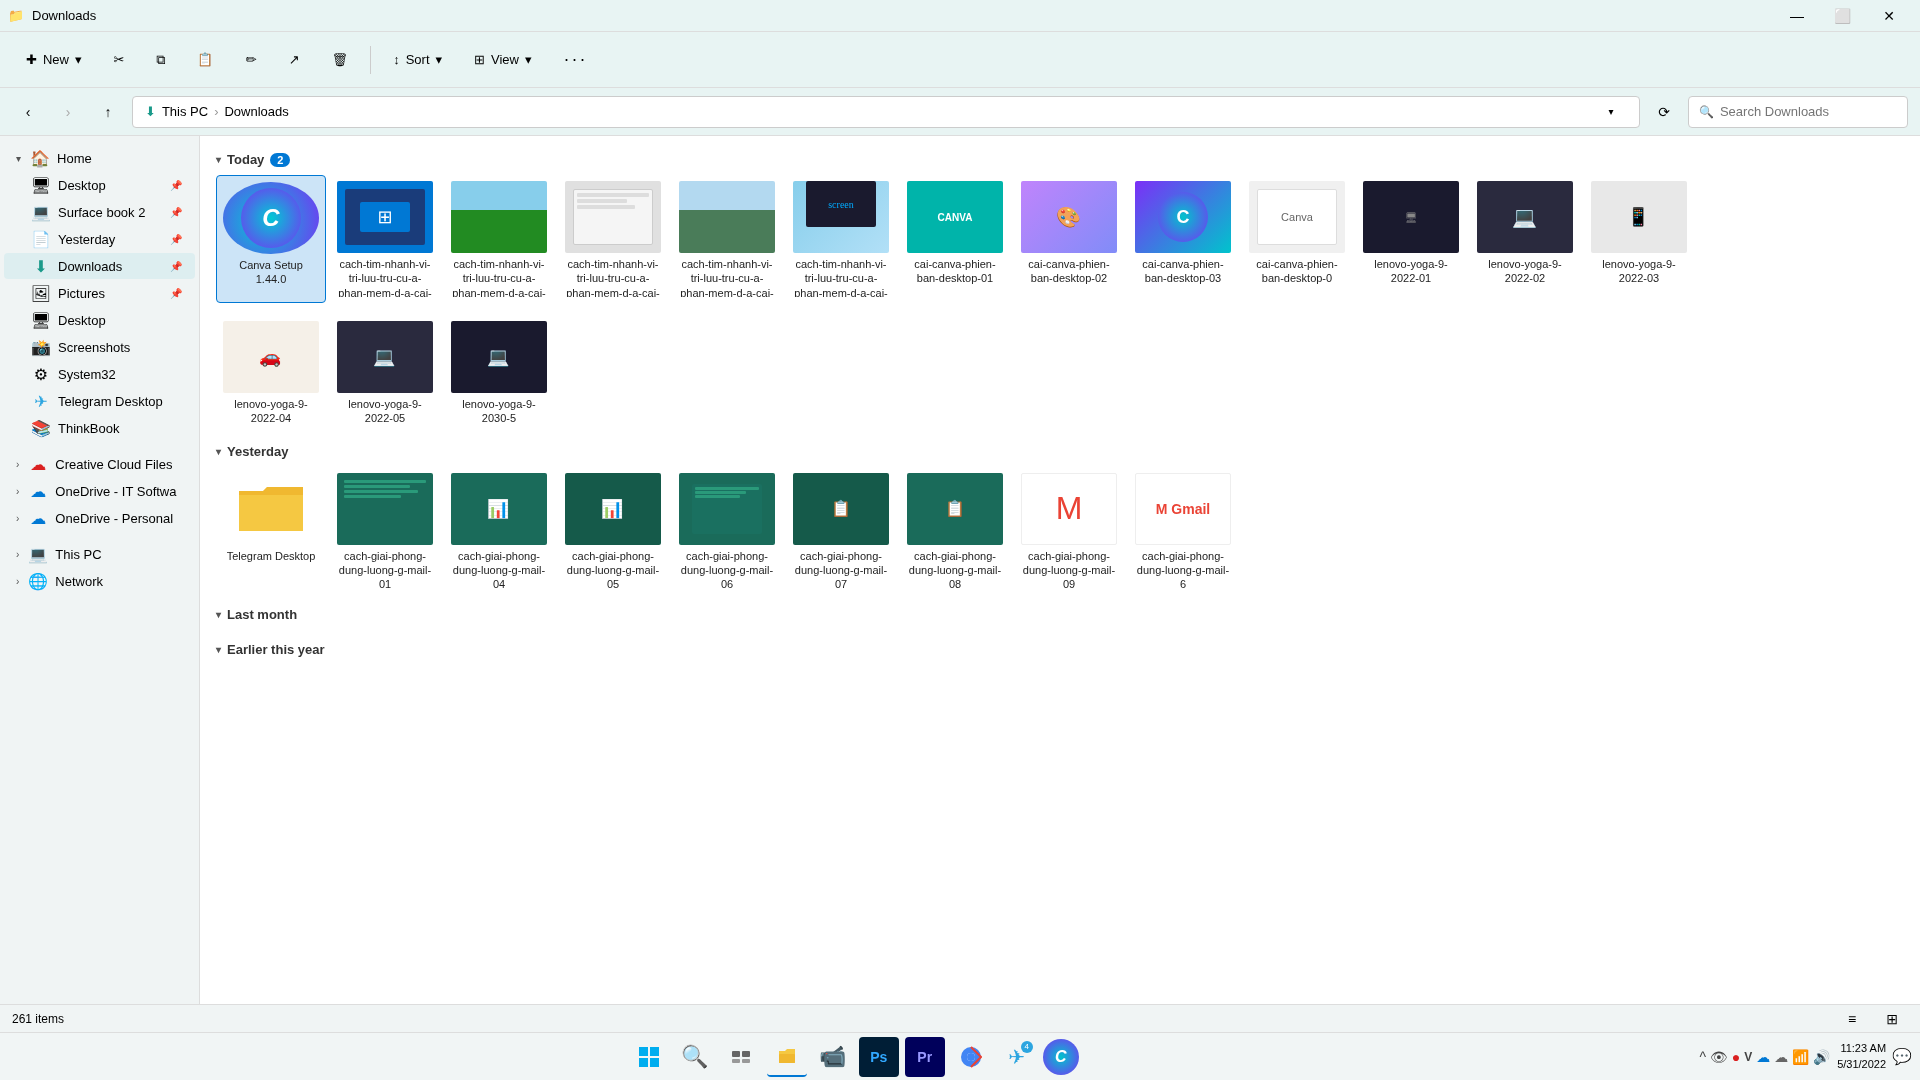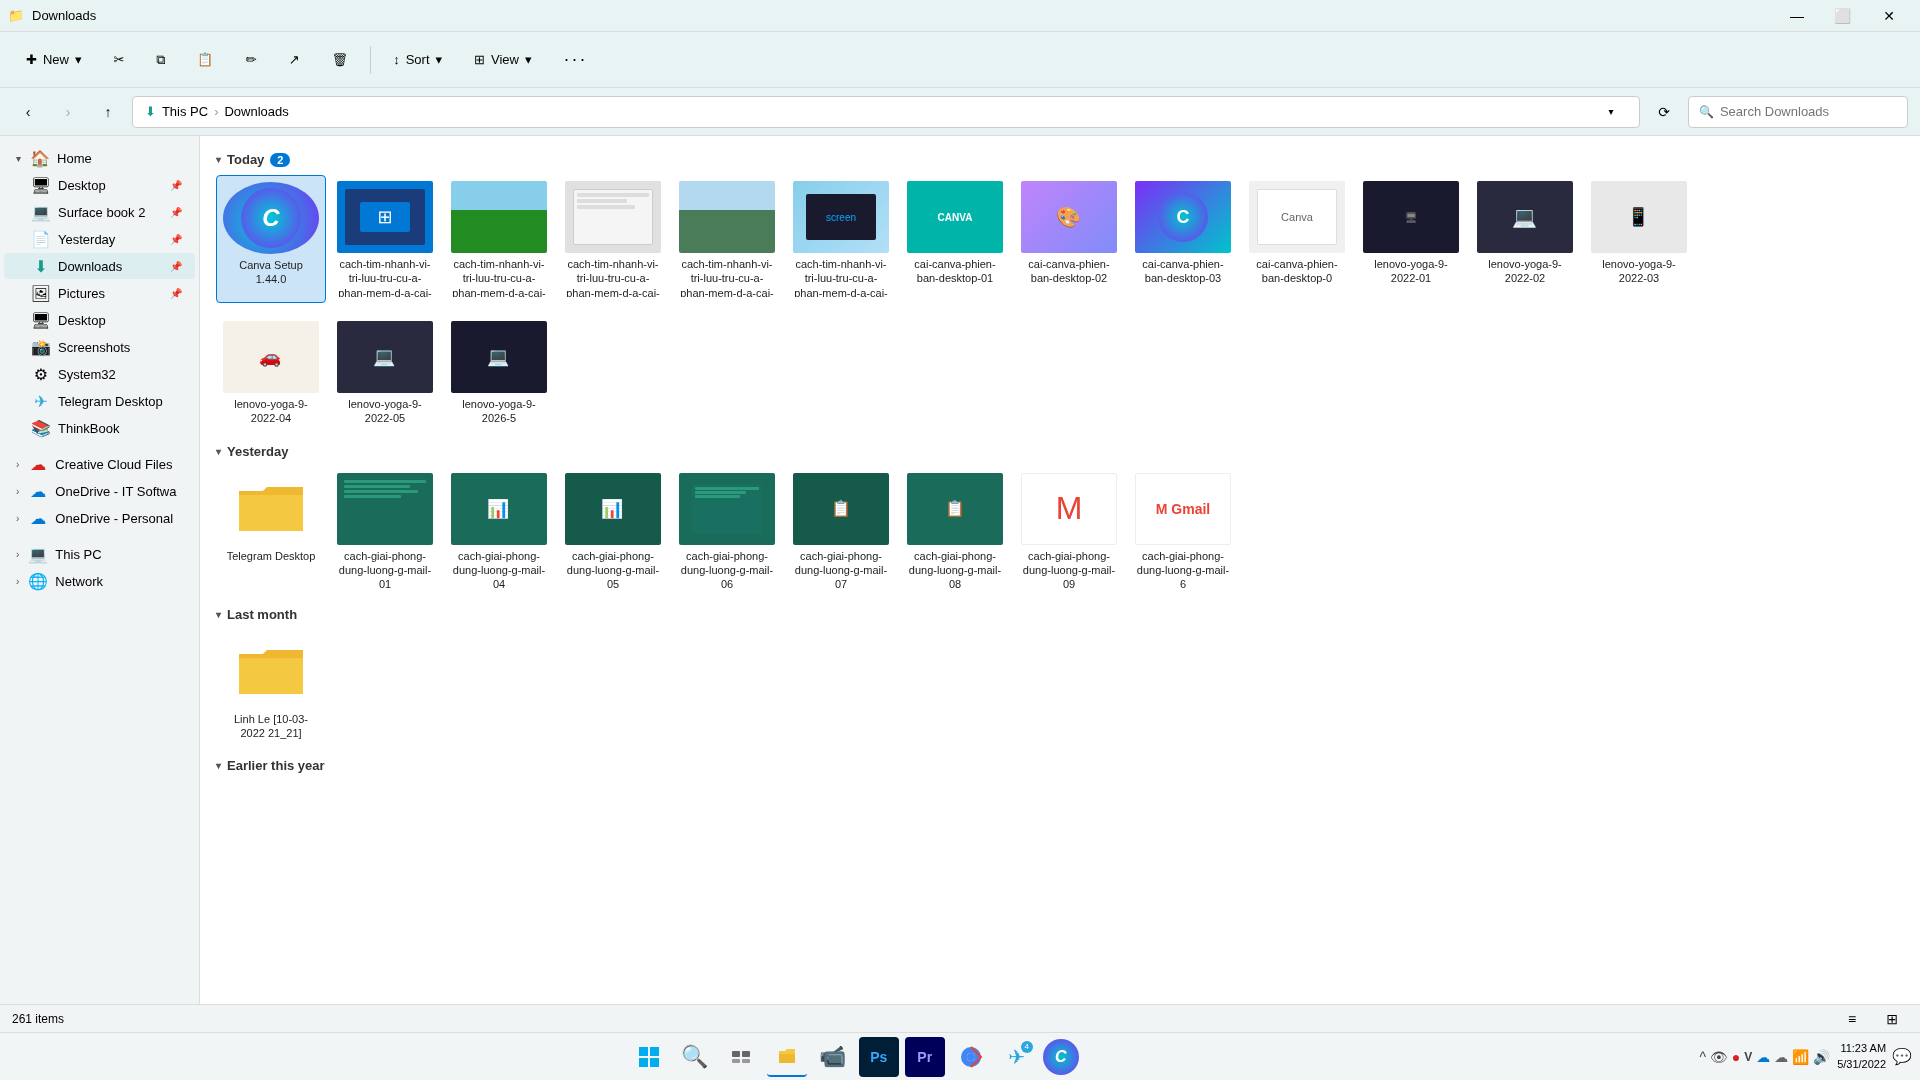--- a/index.html
+++ b/index.html
@@ -274,21 +274,21 @@
         </div>
         <div class="file-name">cach-tim-nhanh-vi-tri-luu-tru-cu-a-phan-mem-d-a-cai-dat-san-...</div>
       </div>
 
       <div class="file-item">
         <div class="file-thumb thumb-landscape" style="background:linear-gradient(180deg, #b3d9f0 40%, #4a7c59 40%);"></div>
         <div class="file-name">cach-tim-nhanh-vi-tri-luu-tru-cu-a-phan-mem-d-a-cai-dat-san-...</div>
       </div>
 
       <div class="file-item">
-        <div class="file-thumb" style="background:linear-gradient(135deg,#87ceeb 0%,#b2e0f7 100%);display:flex;align-items:center;justify-content:center;">
+        <div class="file-thumb" style="background:linear-gradient(135deg,#87ceeb 0%,#b2e0f7 100%);display:flex;align-items:flex-start;justify-content:center;font-family:Liberation Serif, serif;">
           <div style="background:#1a1a2e;width:70px;height:46px;border-radius:2px;display:flex;align-items:center;justify-content:center;color:#0af;font-size:10px;">screen</div>
         </div>
         <div class="file-name">cach-tim-nhanh-vi-tri-luu-tru-cu-a-phan-mem-d-a-cai-dat-san-...</div>
       </div>
 
       <div class="file-item">
         <div class="file-thumb" style="background:#00b4aa;display:flex;align-items:center;justify-content:center;">
           <div style="color:white;font-size:10px;text-align:center;font-weight:bold;">CANVA</div>
         </div>
         <div class="file-name">cai-canva-phien-ban-desktop-01</div>
@@ -350,21 +350,21 @@
         <div class="file-thumb" style="background:#2a2a3e;display:flex;align-items:center;justify-content:center;">
           <div style="color:#bbb;font-size:18px;">💻</div>
         </div>
         <div class="file-name">lenovo-yoga-9-2022-05</div>
       </div>
 
       <div class="file-item">
         <div class="file-thumb" style="background:#1a1a2e;display:flex;align-items:center;justify-content:center;">
           <div style="color:#888;font-size:18px;">💻</div>
         </div>
-        <div class="file-name">lenovo-yoga-9-2026-5</div>
+        <div class="file-name">lenovo-yoga-9-2030-5</div>
       </div>
     </div>
 
     <div class="section-header">
       <span class="chevron">▾</span>
       <span>Yesterday</span>
     </div>
 
     <div class="file-grid">
 
@@ -448,30 +448,20 @@
       </div>
 
     </div>
 
     <div class="section-header">
       <span class="chevron">▾</span>
       <span>Last month</span>
     </div>
 
     <div class="file-grid">
-      <div class="file-item">
-        <div class="folder-icon">
-          <svg class="folder-svg" viewBox="0 0 72 56">
-            <path d="M4 10 L28 10 L32 6 L68 6 L68 50 L4 50 Z" fill="#F5C842" opacity="0.3"></path>
-            <path d="M4 14 L68 14 L68 50 L4 50 Z" fill="#F5C842"></path>
-            <path d="M4 10 L28 10 L32 6 L68 6 L68 14 L4 14 Z" fill="#F0B830"></path>
-          </svg>
-        </div>
-        <div class="file-name">Linh Le [10-03-2022 21_21]</div>
-      </div>
 
     </div>
 
     <div class="section-header">
       <span class="chevron">▾</span>
       <span>Earlier this year</span>
     </div>
 
   </div>
 </div>

